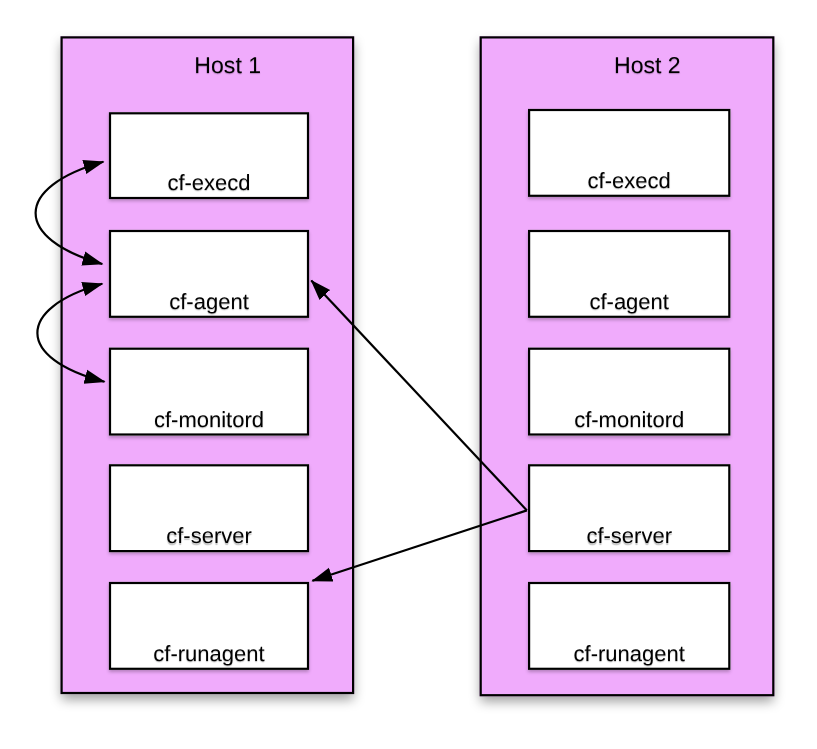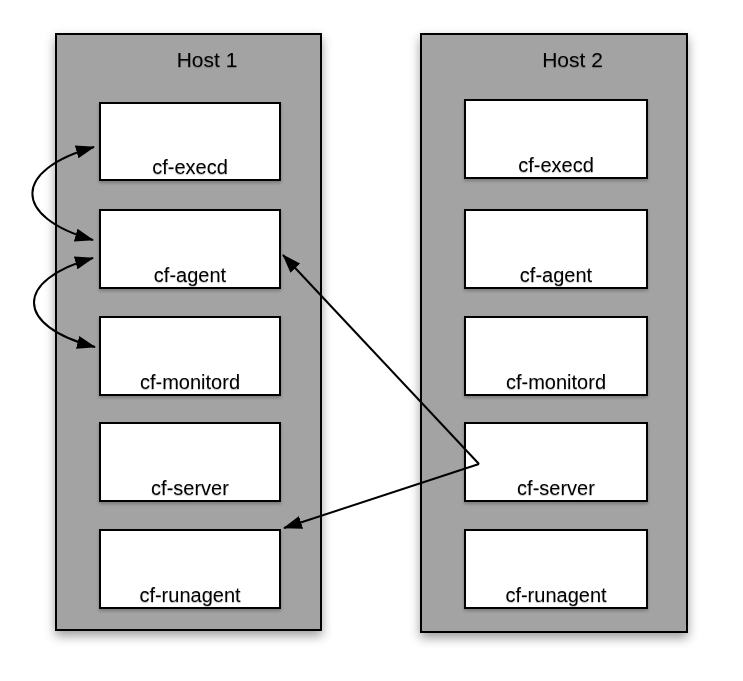--- a/index.html
+++ b/index.html
@@ -11,21 +11,21 @@
     position: relative;
     width: 743px;
     height: 681px;
     background: #ffffff;
     font-family: "Liberation Sans", "DejaVu Sans", sans-serif;
     overflow: hidden;
   }
   .host {
     position: absolute;
     box-sizing: border-box;
-    background: #a3a3a3;
+    background: #f0abfc;
     border: 2px solid #000000;
     box-shadow: 0 5px 10px rgba(0,0,0,0.38);
     padding-left: 37px;
   }
   .host-title {
     margin: 0;
     padding-top: 13px;
     text-align: center;
     font-size: 21px;
     font-weight: normal;
@@ -80,21 +80,21 @@
       <span>cf-monitord</span>
     </div>
     <div class="comp" style="left:42px; top:387px; width:182px; height:80px;">
       <span>cf-server</span>
     </div>
     <div class="comp" style="left:42px; top:494px; width:182px; height:80px;">
       <span>cf-runagent</span>
     </div>
   </section>
 
-  <section class="host" style="left:420px; top:33px; width:268px; height:600px;">
+  <section class="host" style="left:436px; top:33px; width:268px; height:600px;">
     <h2 class="host-title">Host 2</h2>
 
     <div class="comp" style="left:42px; top:64px; width:184px; height:80px;">
       <span>cf-execd</span>
     </div>
     <div class="comp" style="left:42px; top:174px; width:184px; height:80px;">
       <span>cf-agent</span>
     </div>
     <div class="comp" style="left:42px; top:281px; width:184px; height:80px;">
       <span>cf-monitord</span>

